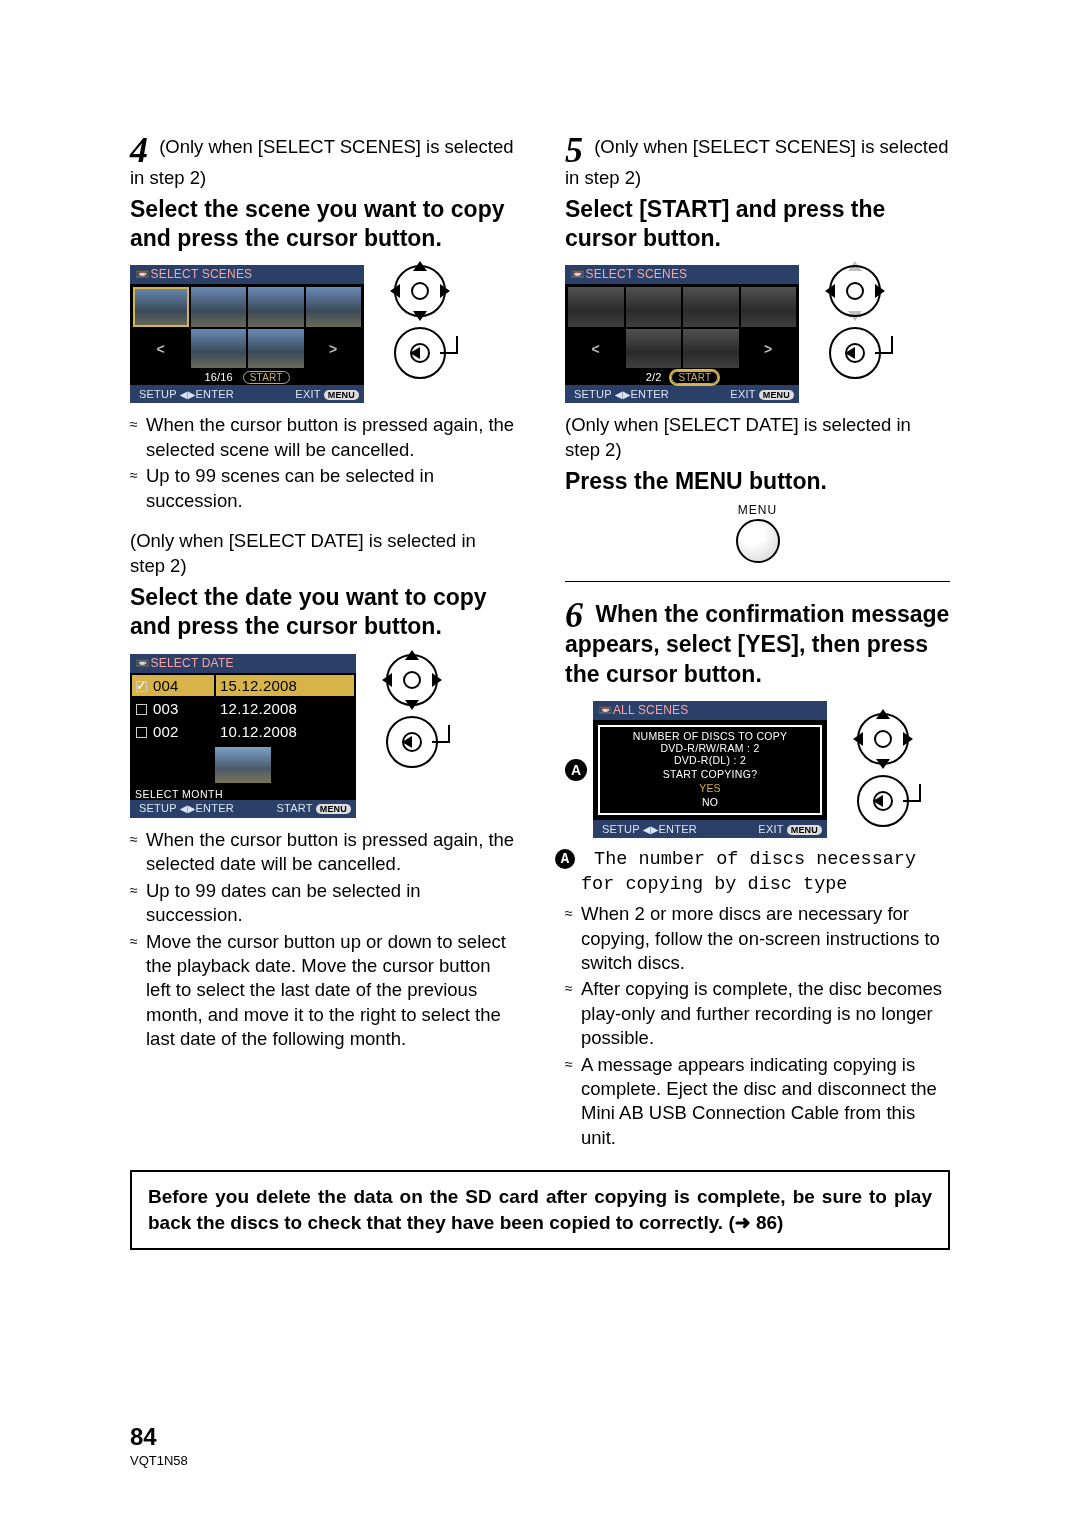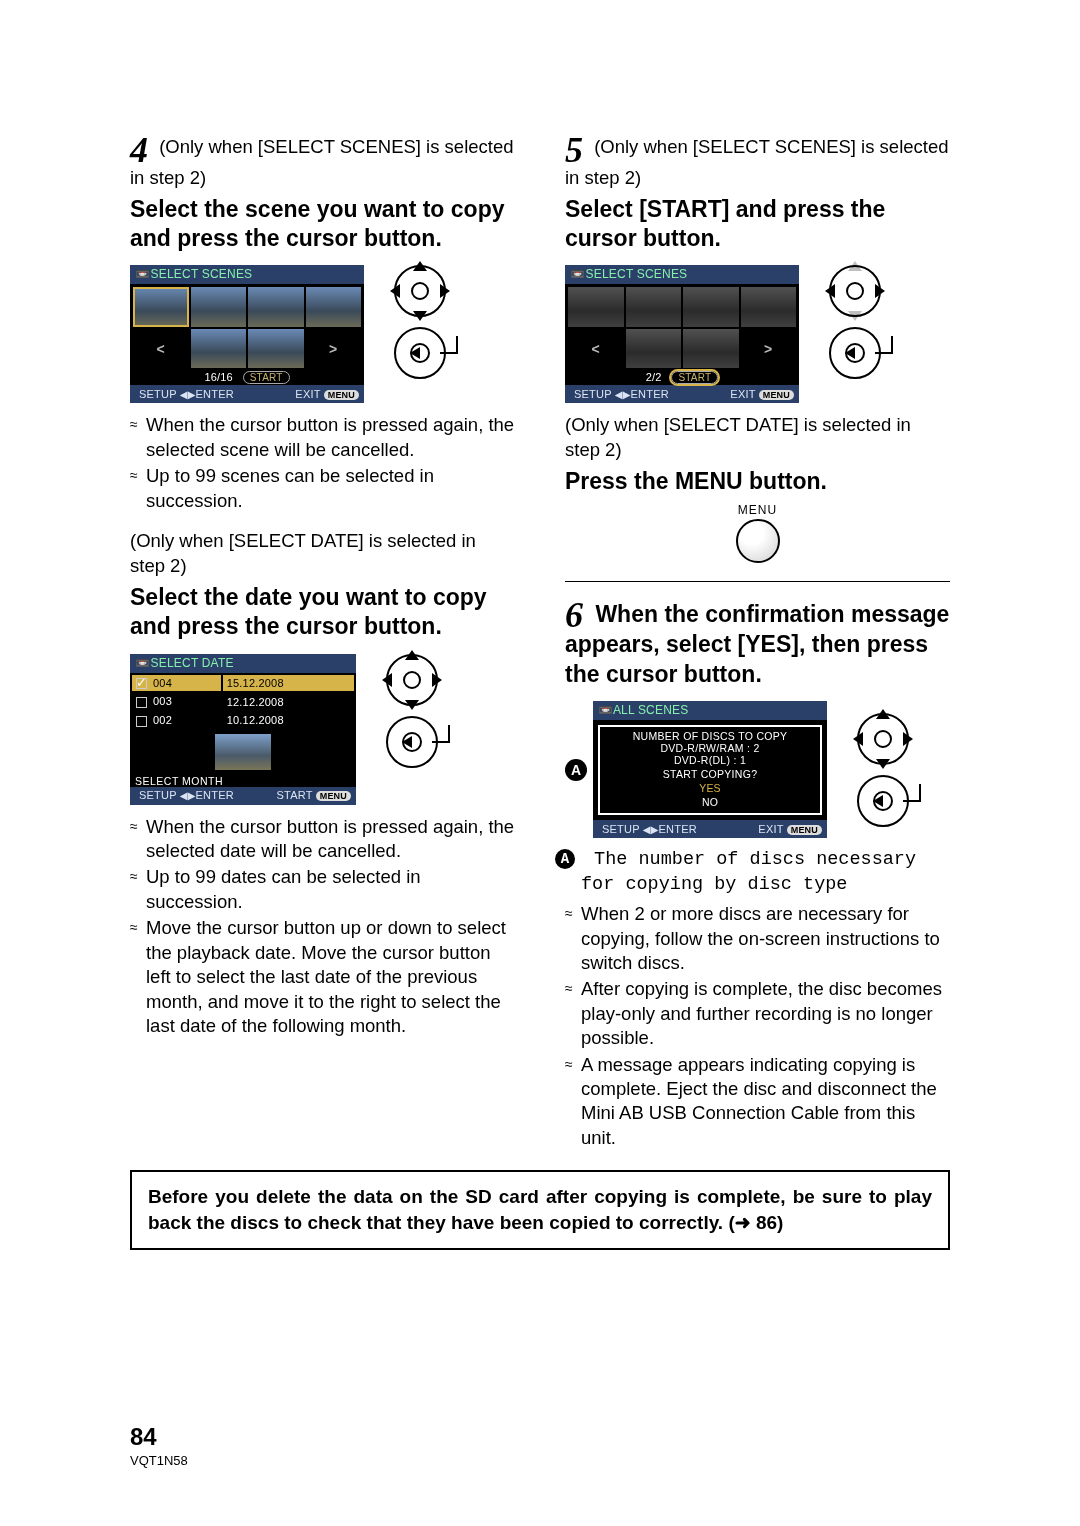--- a/index.html
+++ b/index.html
@@ -52,21 +52,21 @@
   }
   .screen {
     background: #000;
     color: #fff;
     font-size: 12px;
     letter-spacing: 0.2px;
     position: relative;
   }
   .screen-hdr {
     background: #2a4068;
-    color: #86efac;
+    color: #fca5a5;
     font-size: 12px;
     padding: 2px 5px 3px 5px;
   }
   .screen-ftr {
     background: #2a4068;
     color: #dbe4f2;
     font-size: 11px;
     padding: 2px 5px 3px 9px;
     display: flex;
     align-items: center;
@@ -135,21 +135,21 @@
   ul.bullets { list-style: none; padding-left: 0; margin-top:2px; }
   ul.bullets li {
     font-size: 18.5px; line-height:1.32; padding-left:16px; position:relative; margin-bottom:2px;
   }
   ul.bullets li::before {
     content: "\2248"; 
     position:absolute; left:0; top:0; font-size:14px; line-height:1.7;
   }
   .plain { font-size:18.5px; line-height:1.35; }
   .rule { border:none; border-top:1px solid #000; margin:18px 0; }
-  .date-table { width:100%; font-size:11px; color:#fff; }
+  .date-table { width:100%; font-size:15px; color:#fff; }
   .date-table td { padding:2px 4px; }
   .date-table .sel-row { background:#d7b44a; color:#000; }
   .checkbox {
     display:inline-block; width:11px; height:11px; border:1px solid #ccc; margin-right:6px; position:relative; vertical-align:middle;
   }
   .checkbox.checked::after {
     content:"\2713"; position:absolute; left:-1px; top:-4px; font-size:13px; color:#fff;
   }
   .sel-month { font-size:10.5px; letter-spacing:0.5px; padding:2px 5px 0 5px; }
   .ds-thumb {
@@ -365,21 +365,21 @@
         </p>
 
         <div class="figure-row" style="align-items:center">
           <div class="callout-a-wrap" style="width:262px">
             <div class="callout-a">A</div>
             <div class="screen" style="width:234px">
               <div class="screen-hdr"><span class="mini-icon">📼</span> <span>ALL SCENES</span></div>
               <div class="dialog-box">
                 <div class="dialog-line">NUMBER OF DISCS TO COPY</div>
                 <div class="dialog-line">DVD-R/RW/RAM : 2</div>
-                <div class="dialog-line">DVD-R(DL) : 1</div>
+                <div class="dialog-line">DVD-R(DL) : 2</div>
                 <div class="dialog-line" style="margin-top:2px">START COPYING?</div>
                 <div class="yn"><span class="yes">YES</span></div>
                 <div class="yn"><span>NO</span></div>
               </div>
               <div class="screen-ftr">
                 <span><span>SETUP</span> <span class="enter-glyph">◀▶</span><span>ENTER</span></span>
                 <span><span>EXIT</span> <span class="menu-pill">MENU</span></span>
               </div>
             </div>
           </div>

